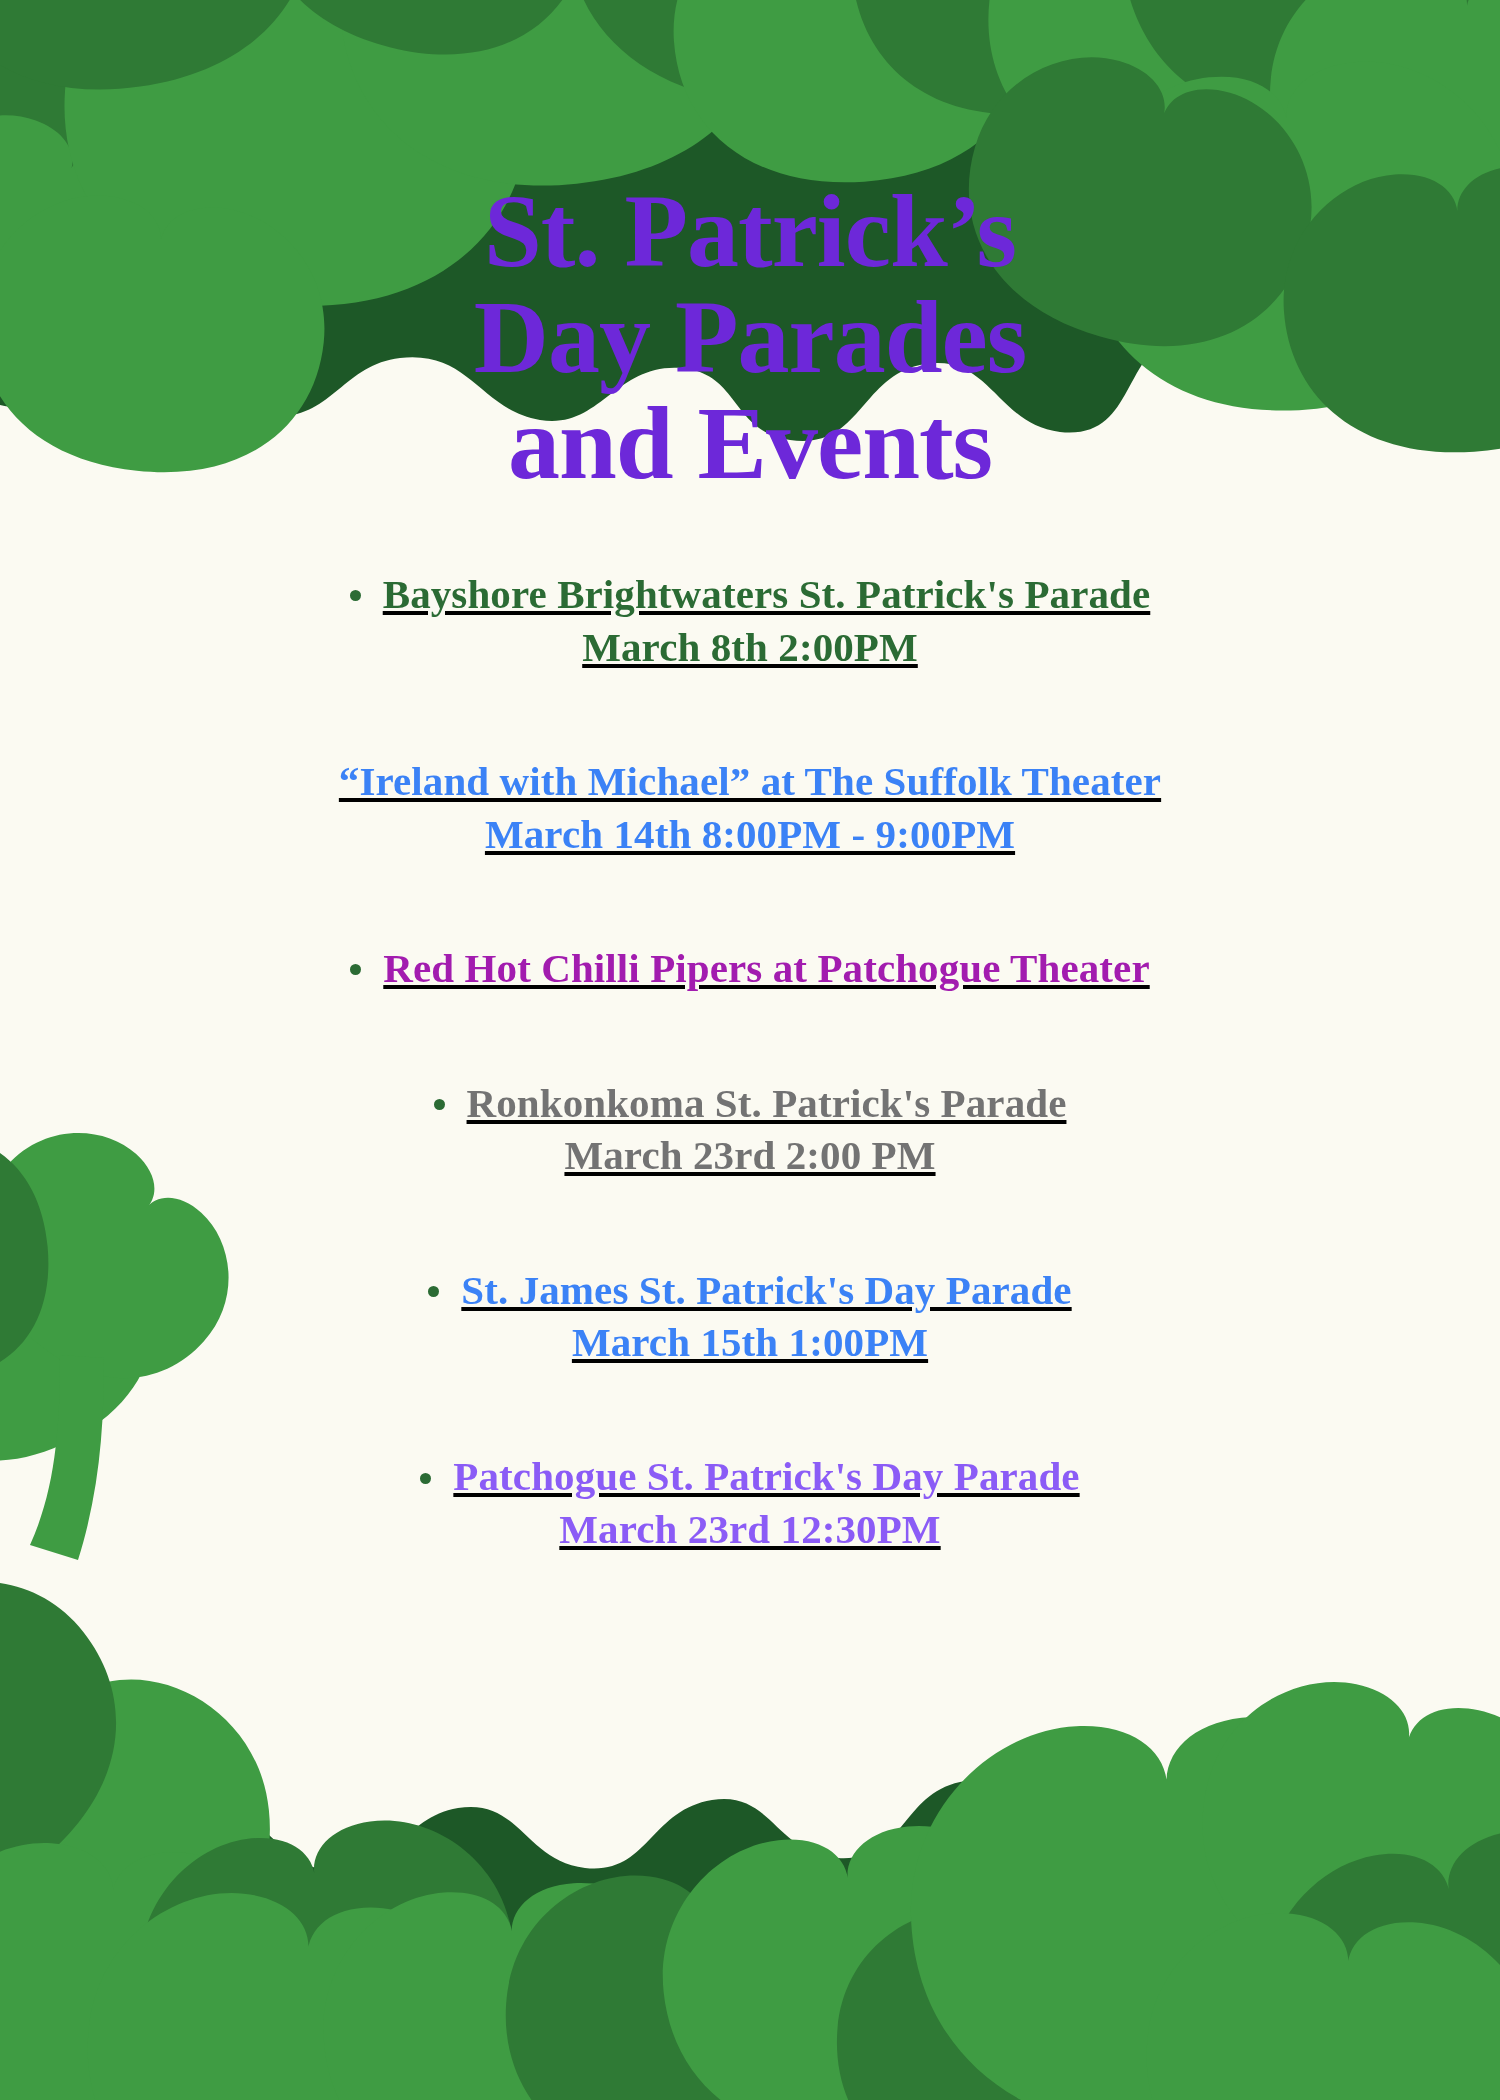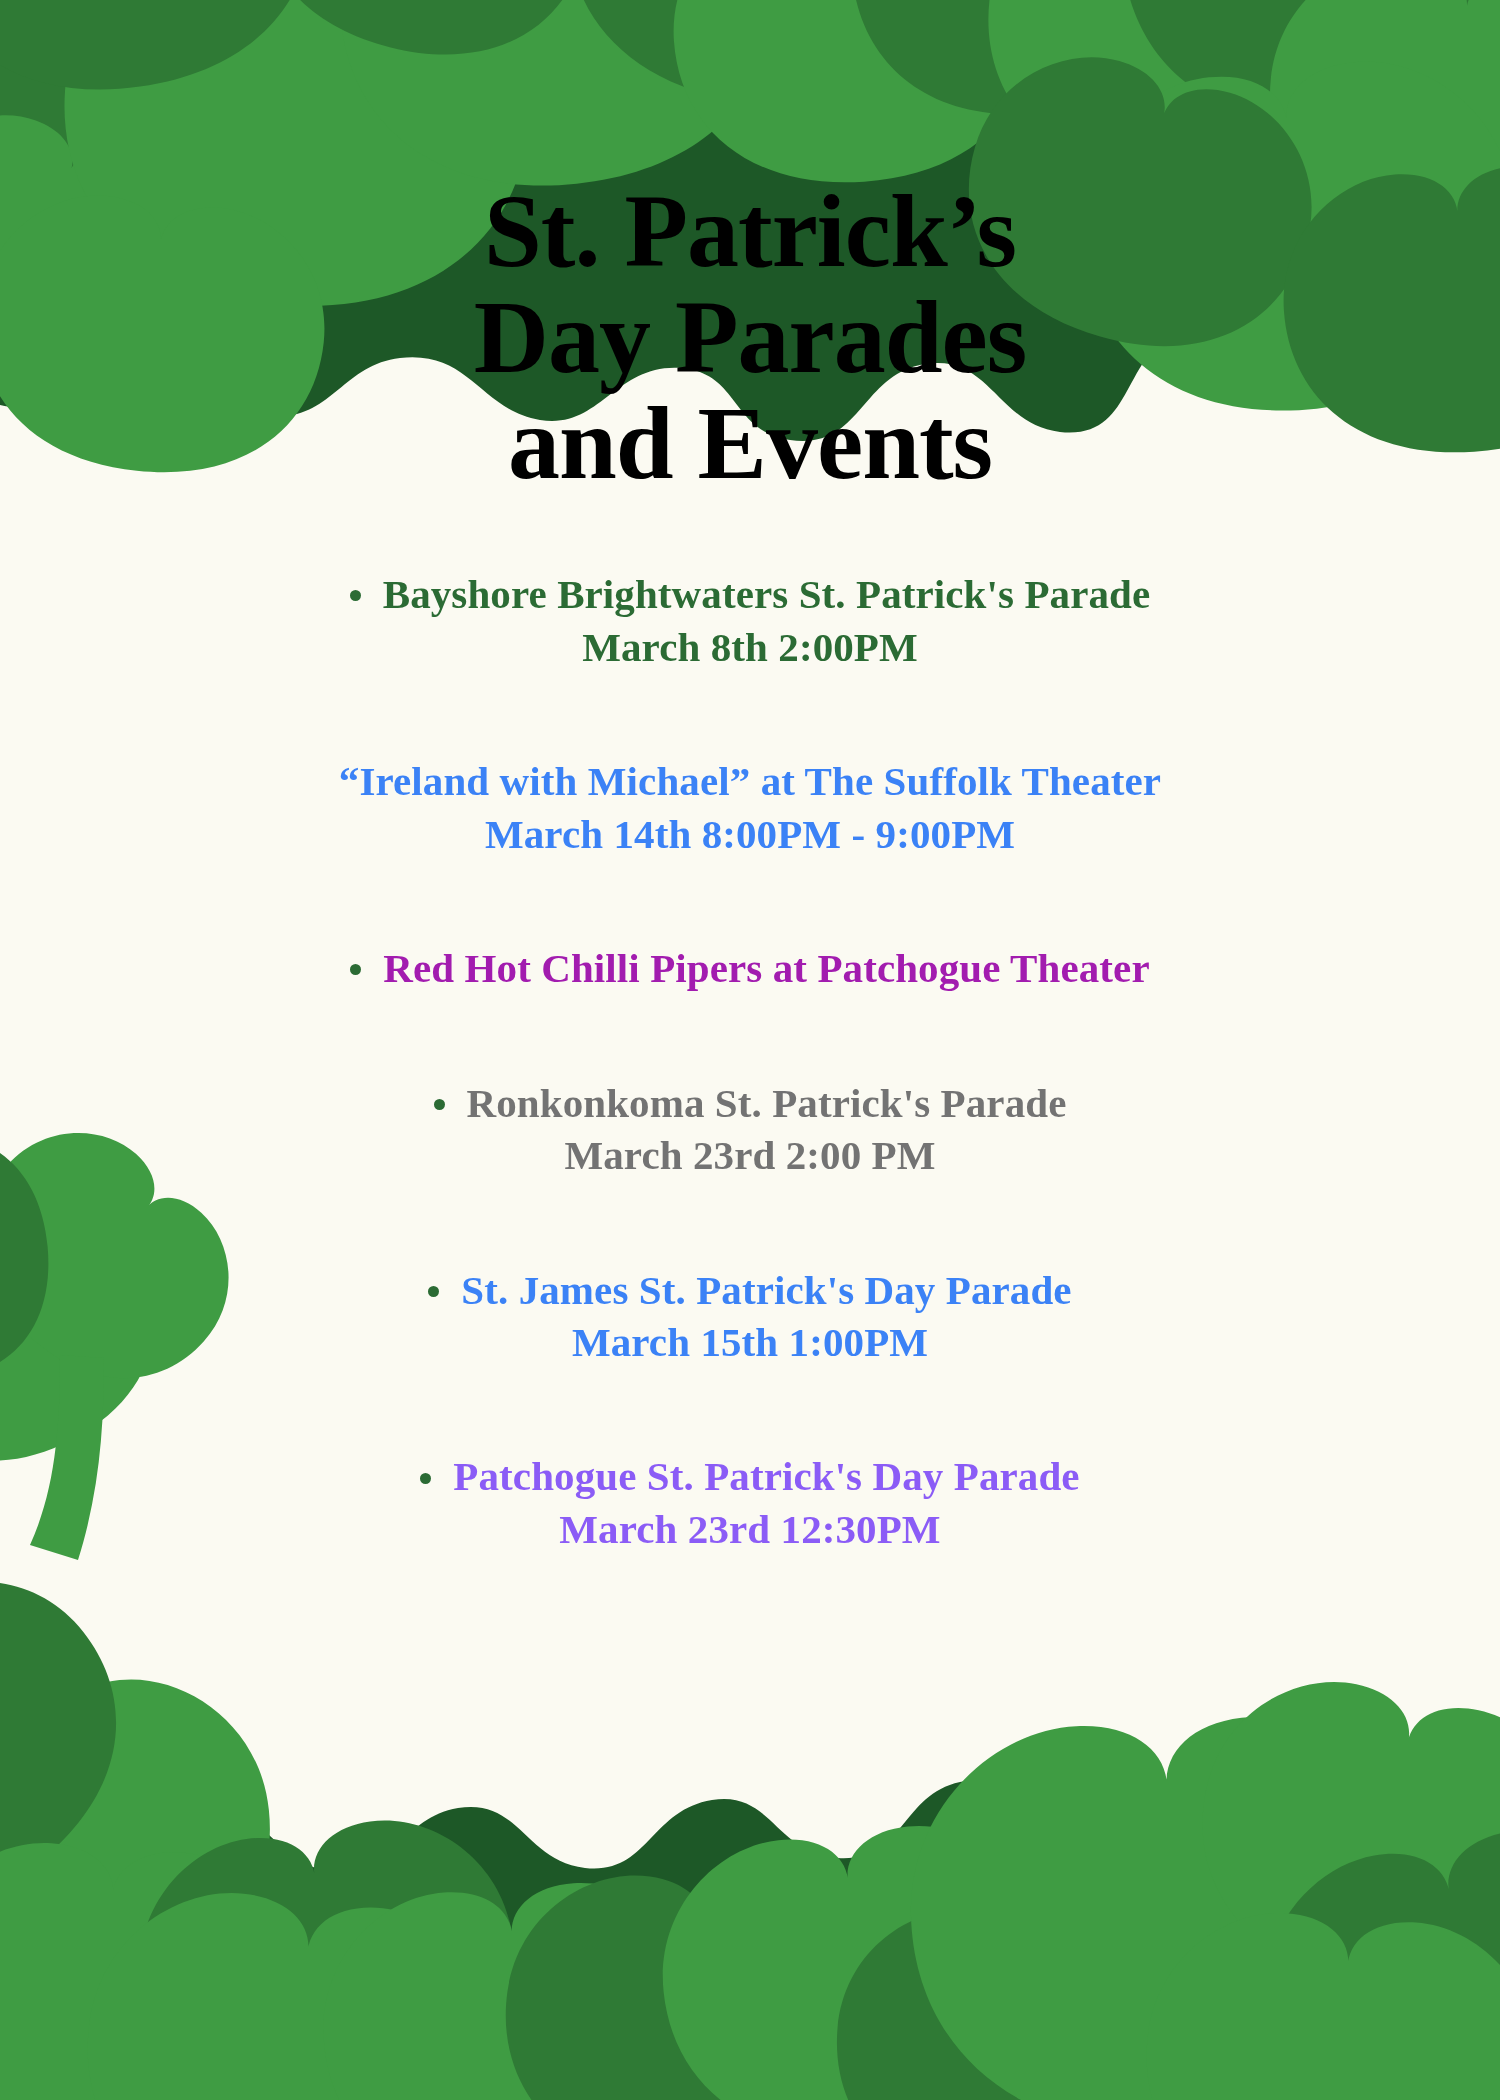--- a/index.html
+++ b/index.html
@@ -41,20 +41,21 @@
     letter-spacing:-1px;
     width:1200px;
   }
   .title-line { display:block; }
   .events {
     margin-top:72px;
     width:1330px;
     display:flex;
     flex-direction:column;
     align-items:center;
+    text-decoration:underline;
   }
   .event {
     width:100%;
     text-align:center;
     margin-bottom:82px;
   }
   .event:last-child { margin-bottom:0; }
   .evt-line {
     display:block;
     font-weight:700;
@@ -226,21 +227,21 @@
         <use href="#leaf" fill="#2f7a35"></use>
       </g>
       <g transform="translate(1340,2080) rotate(4) scale(1.3)">
         <use href="#leaf" fill="#3f9c43"></use>
       </g>
     </g>
   </svg>
 
   <div id="content">
 
-    <h1 class="title" style="color: #000000;">
+    <h1 class="title" style="color: #6d28d9;">
       <span class="title-line">St. Patrick’s</span>
       <span class="title-line">Day Parades</span>
       <span class="title-line">and Events</span>
     </h1>
 
     <div class="events" id="events-list">
         <div class="event" style="color: rgb(43, 107, 52);">
           <span class="evt-line"><span class="bullet" style="background: rgb(43, 107, 52);"></span><span>Bayshore Brightwaters St. Patrick's Parade</span></span>
           <span class="evt-line"><span>March 8th 2:00PM</span></span>
         </div>

